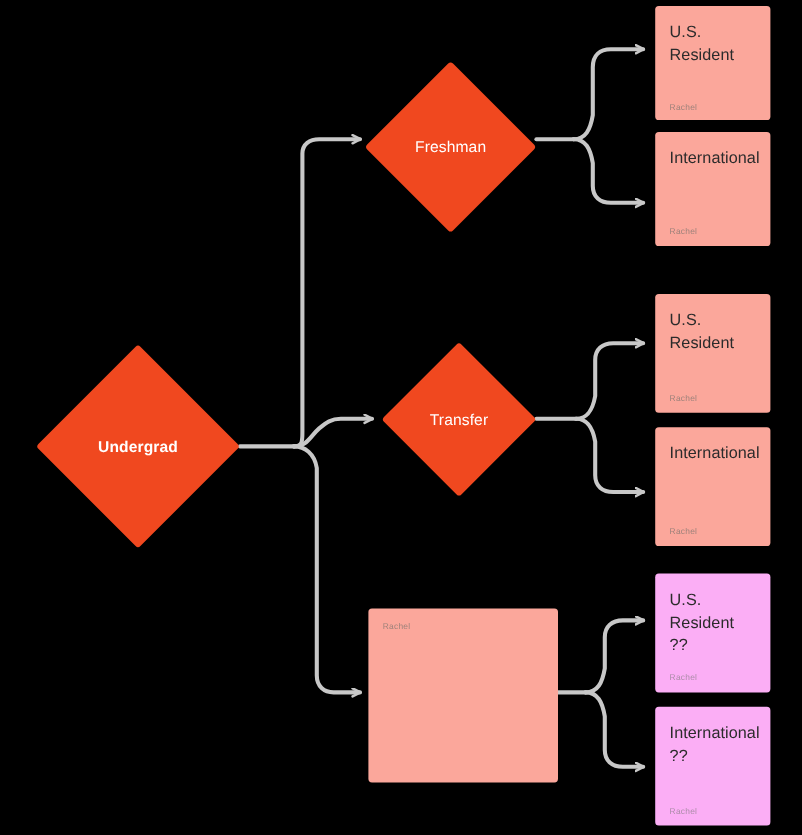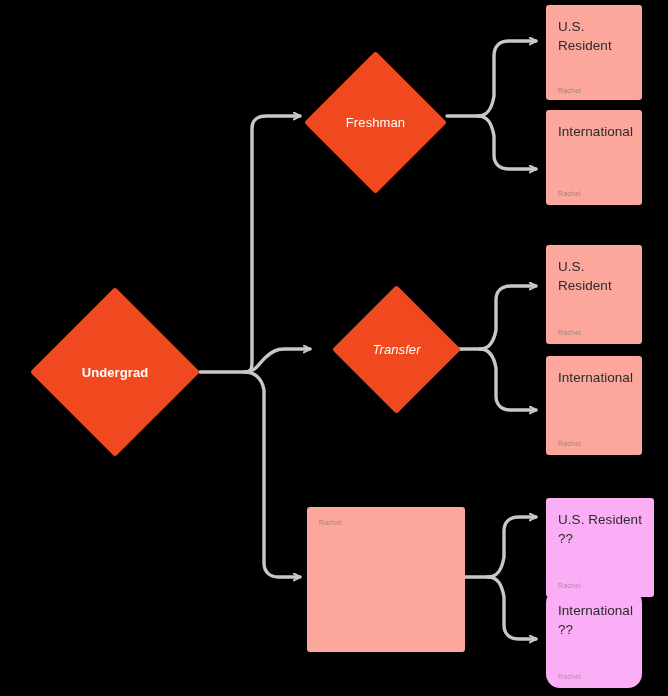--- a/index.html
+++ b/index.html
@@ -124,21 +124,21 @@
   <div class="node diamond" style="left:30px; top:287px; width:170px; height:170px;font-weight:bold;">
     <div class="dia-shape"></div>
     <div class="dia-label">Undergrad</div>
   </div>
 
   <div class="node diamond" style="left:304px; top:51px; width:143px; height:143px;">
     <div class="dia-shape"></div>
     <div class="dia-label">Freshman</div>
   </div>
 
-  <div class="node diamond" style="left:332px; top:285px; width:129px; height:129px;font-style:italic;">
+  <div class="node diamond" style="left:318px; top:285px; width:129px; height:129px;">
     <div class="dia-shape"></div>
     <div class="dia-label">Transfer</div>
   </div>
 
   <div class="node card salmon" style="left:307px; top:507px; width:158px; height:145px;">
     <div class="card-footer">Rachel</div>
   </div>
 
   <div class="node card salmon" style="left:546px; top:5px; width:96px; height:95px;">
     <div class="card-title">U.S. Resident</div>
@@ -153,23 +153,23 @@
   <div class="node card salmon" style="left:546px; top:245px; width:96px; height:99px;">
     <div class="card-title">U.S. Resident</div>
     <div class="card-footer">Rachel</div>
   </div>
 
   <div class="node card salmon" style="left:546px; top:356px; width:96px; height:99px;">
     <div class="card-title">International</div>
     <div class="card-footer">Rachel</div>
   </div>
 
-  <div class="node card pink" style="left:546px; top:478px; width:108px; height:99px;margin-top:20px;">
+  <div class="node card pink" style="left:546px; top:478px; width:96px; height:99px;">
     <div class="card-title">U.S. Resident ??</div>
     <div class="card-footer">Rachel</div>
   </div>
 
-  <div class="node card pink" style="left:546px; top:589px; width:96px; height:99px;border-radius:14px;">
+  <div class="node card pink" style="left:546px; top:589px; width:96px; height:99px;">
     <div class="card-title">International ??</div>
     <div class="card-footer">Rachel</div>
   </div>
 
 </div>
 
 </body></html>

